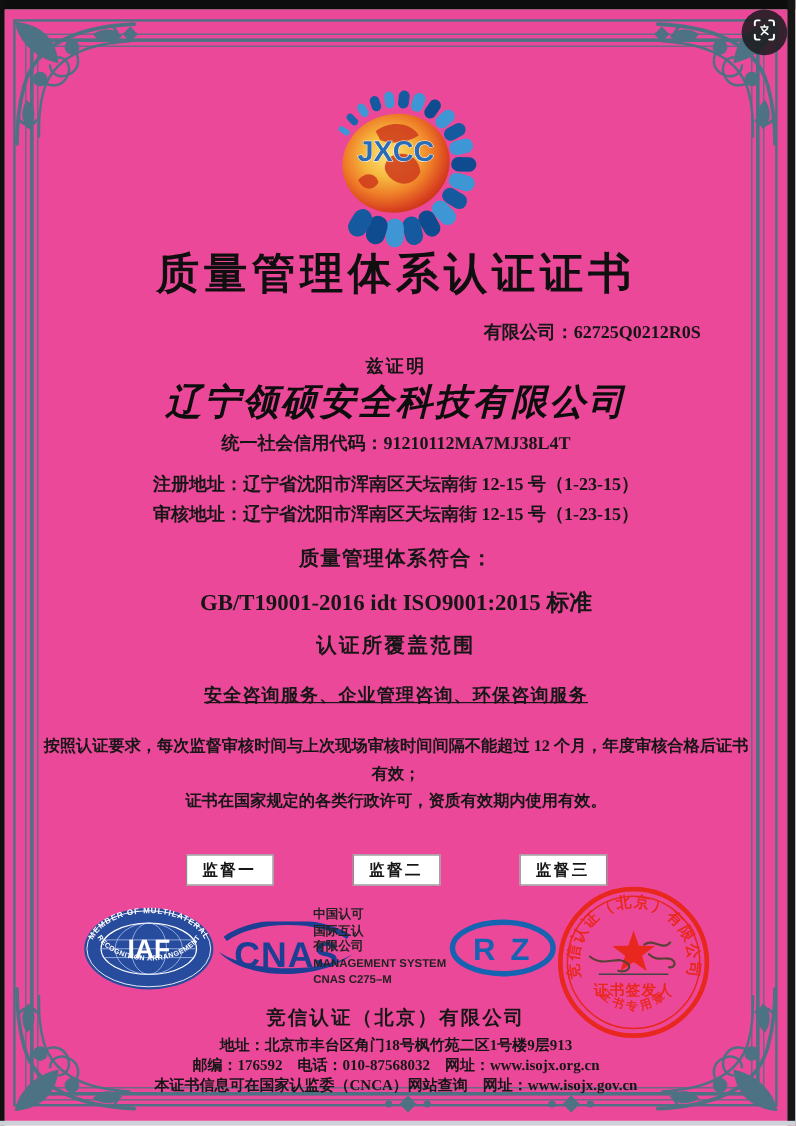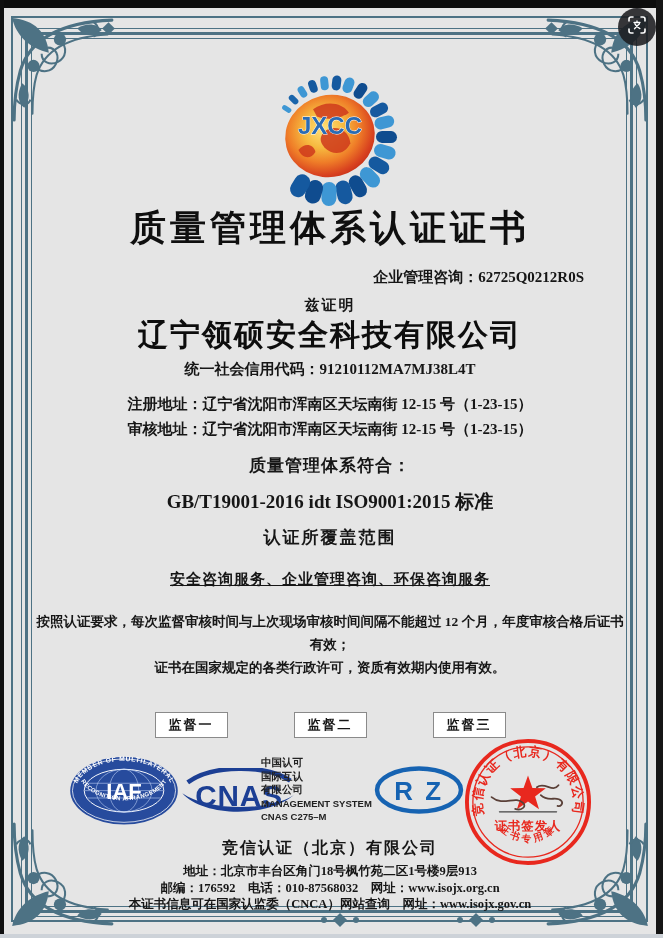--- a/index.html
+++ b/index.html
@@ -5,21 +5,21 @@
   html,body{margin:0;padding:0;background:#e8e8e8;}
   .screen{position:relative;width:663px;height:938px;background:#fff;overflow:hidden;
           font-family:"Liberation Serif","DejaVu Serif",serif;color:#161616;}
   .abs{position:absolute;}
   
   .bar-top{left:0;top:0;width:663px;height:8px;background:#0d0d0d;}
   .bar-left{left:0;top:0;width:4px;height:938px;background:#101010;}
   .bar-right{right:0;top:0;width:7px;height:938px;background:#151515;}
   .bar-bottom{left:0;bottom:0;width:663px;height:4px;background:#cdd2d8;}
   
-  .page{left:4px;top:8px;right:7px;bottom:4px;background:#e5e5e5;}
+  .page{left:4px;top:8px;right:7px;bottom:4px;background:#ec4899;}
   .b-outer{position:absolute;inset:8px 8px 12px 7px;border:2px solid #4d7284;}
   .t1{position:absolute;inset:20px 19px 17px 17px;border:1px solid #4d7284;}
   .t2{position:absolute;inset:24px 23px 21px 21px;border:3px solid #4d7284;}
   .t3{position:absolute;inset:30px 29px 27px 27px;border:1px solid #4d7284;}
   .corner{position:absolute;width:112px;height:112px;}
   .c-tl{left:2px;top:4px;}
   .c-tr{right:2px;top:4px;transform:scaleX(-1);}
   .c-bl{left:2px;bottom:2px;transform:scaleY(-1);}
   .c-br{right:2px;bottom:2px;transform:scale(-1,-1);}
   .diamond{position:absolute;width:9px;height:9px;background:#4d7284;transform:rotate(45deg);}
@@ -214,25 +214,25 @@
             <path d="M-34,6 C-26,0 -18,4 -18,12 C-24,18 -32,16 -34,6 Z"></path>
           </g>
           <text x="0" y="-2" text-anchor="middle" font-size="24" font-weight="bold" fill="#2a6cb5" stroke="#ffffff" stroke-width="0.8" paint-order="stroke">JXCC</text>
         </g>
       </svg>
     </div>
 
     <div class="row title b" style="top:196px;">质量管理体系认证证书</div>
 
     <div class="abs certno b" style="right:72px;top:260px;">
-      <span>企业管理咨询：</span><span>62725Q0212R0S</span>
+      <span>有限公司：</span><span>62725Q0212R0S</span>
     </div>
 
     <div class="row statement b" style="top:288px;">兹证明</div>
-    <div class="row company b" style="top:307px;">辽宁领硕安全科技有限公司</div>
+    <div class="row company b" style="top:307px;font-style:italic;">辽宁领硕安全科技有限公司</div>
     <div class="row credit b" style="top:352px;">
       <span>统一社会信用代码：</span><span>91210112MA7MJ38L4T</span>
     </div>
 
     <div class="row" style="top:384px;">
       <div class="addr-block">
         <div>
           <span>注册地址：</span><span>辽宁省沈阳市浑南区天坛南街 12-15 号（1-23-15）</span>
         </div>
         <div>

